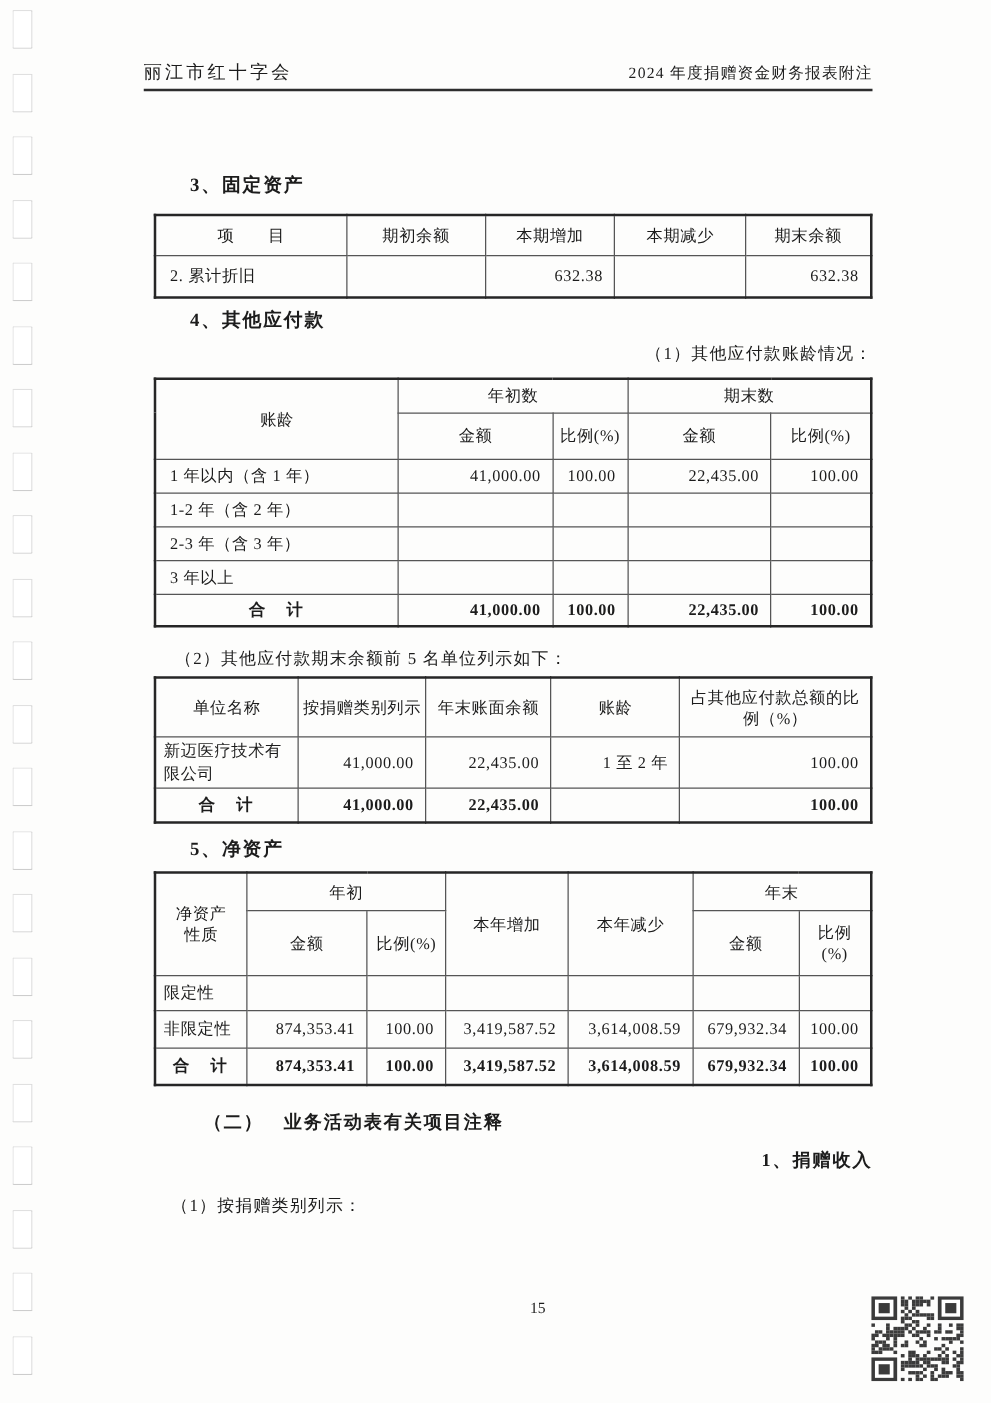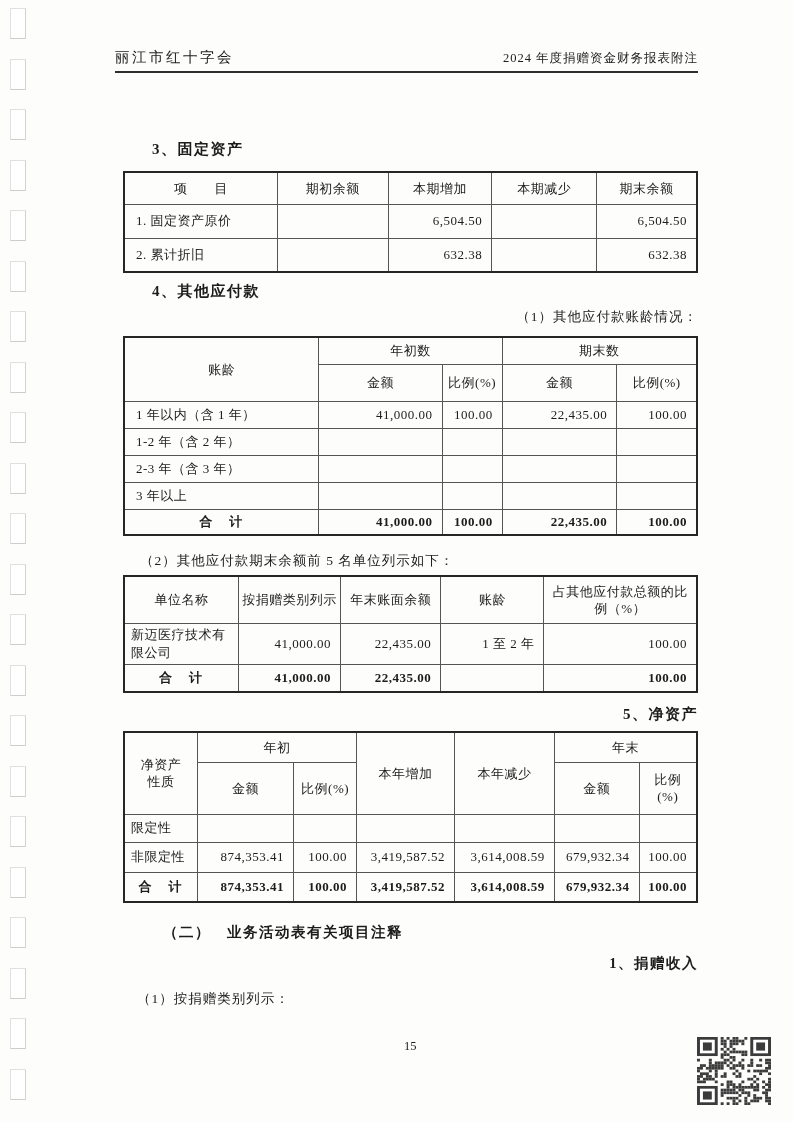--- a/index.html
+++ b/index.html
@@ -18,21 +18,21 @@
   
   .doc-header{display:flex;justify-content:space-between;align-items:flex-end;
               border-bottom:2px solid #2e2e2e;padding-bottom:4px;}
   .org{font-size:14.5px;letter-spacing:2.5px;}
   .doc-title{font-size:12.5px;letter-spacing:1px;}
 
   
   .sec-title{font-weight:bold;font-size:15px;letter-spacing:1.5px;line-height:20px;}
   #sec3-title{margin:66px 0 0 37px;}
   #sec4-title{margin:8px 0 0 37px;}
-  #sec5-title{margin:11px 0 0 37px;text-align:right;}
+  #sec5-title{margin:11px 0 0 37px;}
   .subtitle{font-size:13.5px;letter-spacing:1px;line-height:18px;}
   #aging-subtitle{margin:7px 0 0 25px;text-align:right;}
   #top5-subtitle{margin:16px 0 0 25px;}
   #notes-title{margin:19px 0 0 48px;font-size:14.5px;}
   #note-item1{margin:12px 0 0 13px;font-weight:bold;font-size:14.5px;letter-spacing:1.5px;line-height:19px;text-align:right;}
   #note-item1-sub{margin:17px 0 0 22px;}
 
   
   table.t{border-collapse:collapse;table-layout:fixed;width:575px;margin-left:8px;
           font-size:13px;letter-spacing:0.5px;}
@@ -49,21 +49,21 @@
   td.strong{font-weight:bold;}
   #t1{margin-top:12px;}
   #t2{margin-top:10px;}
   #t3{margin-top:5px;}
   #t4{margin-top:7px;}
   tr.h26{height:26px;}tr.h27{height:27px;}tr.h28{height:28px;}tr.h30{height:30px;}
   tr.h32{height:32px;}tr.h34{height:34px;}tr.h37{height:37px;}tr.h41{height:41px;}
   tr.h47{height:47px;}tr.h52{height:52px;}
 
   
-  .page-num{position:absolute;left:404px;top:1039px;font-size:12.5px;}
+  .page-num{position:absolute;left:424px;top:1039px;font-size:12.5px;}
   .qr{position:absolute;left:697px;top:1037px;width:74px;height:68px;}
   .qr svg{display:block;width:74px;height:68px;}
 </style>
 </head>
 <body>
 
 <div class="holes">
     <div class="hole" style="top: 8px;"></div>
     <div class="hole" style="top: 58.5px;"></div>
     <div class="hole" style="top: 109px;"></div>
@@ -108,27 +108,20 @@
     <thead>
       <tr class="h32">
         <th>项　　目</th>
         <th>期初余额</th>
         <th>本期增加</th>
         <th>本期减少</th>
         <th>期末余额</th>
       </tr>
     </thead>
     <tbody>
-      <tr class="h34">
-        <td class="lbl">1. 固定资产原价</td>
-        <td class="num"></td>
-        <td class="num">6,504.50</td>
-        <td class="num"></td>
-        <td class="num">6,504.50</td>
-      </tr>
       <tr class="h34">
         <td class="lbl">2. 累计折旧</td>
         <td class="num"></td>
         <td class="num">632.38</td>
         <td class="num"></td>
         <td class="num">632.38</td>
       </tr>
     </tbody>
   </table>
 

